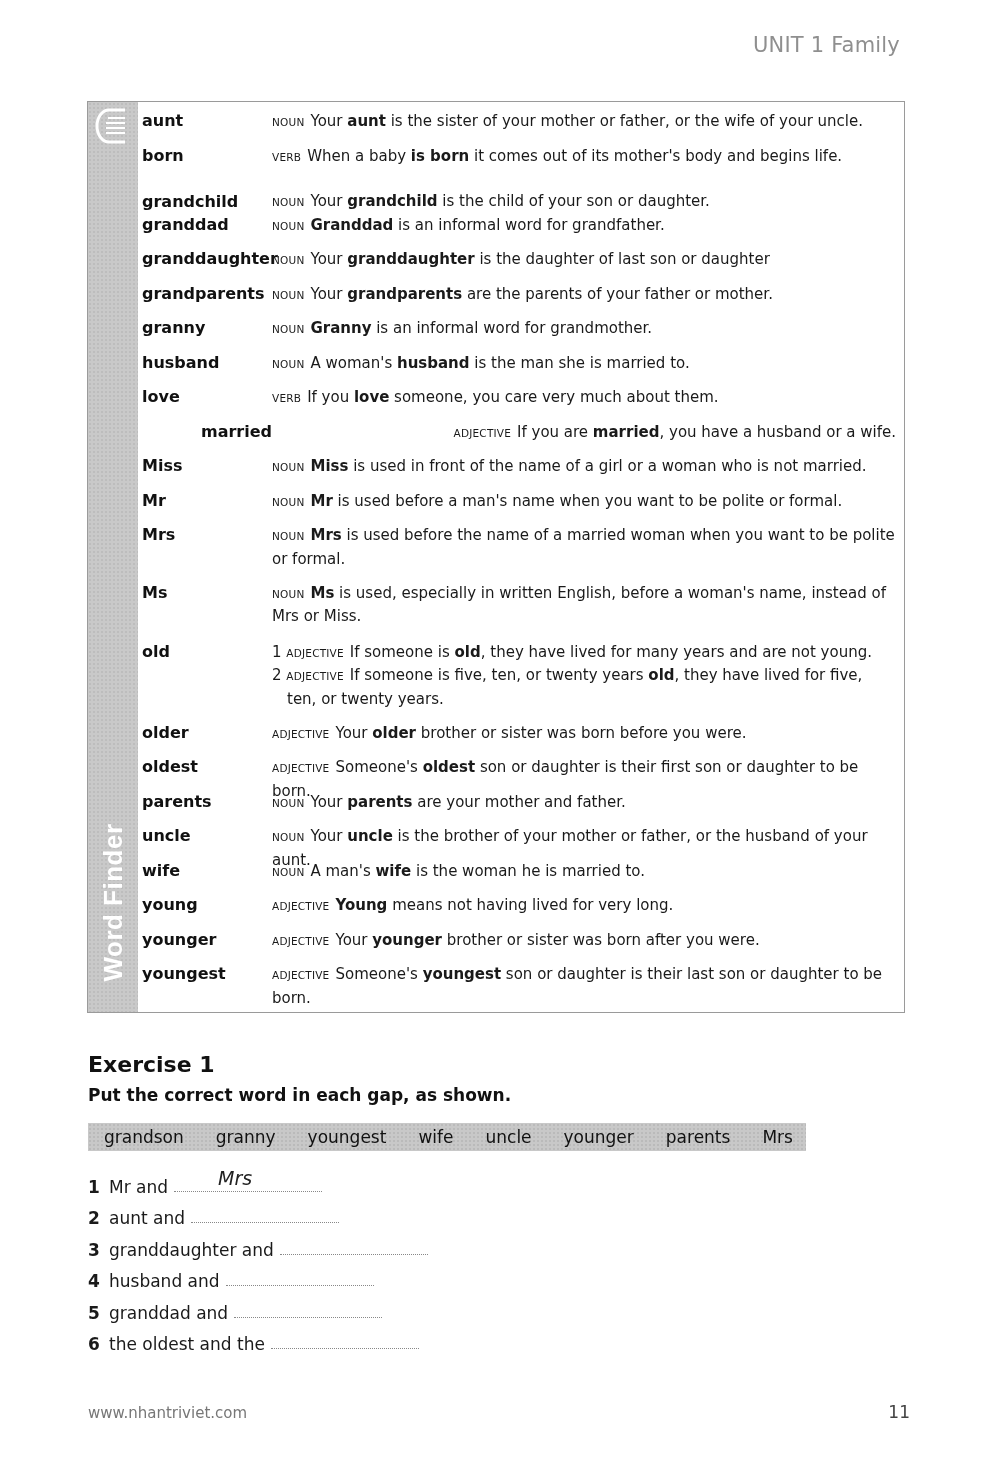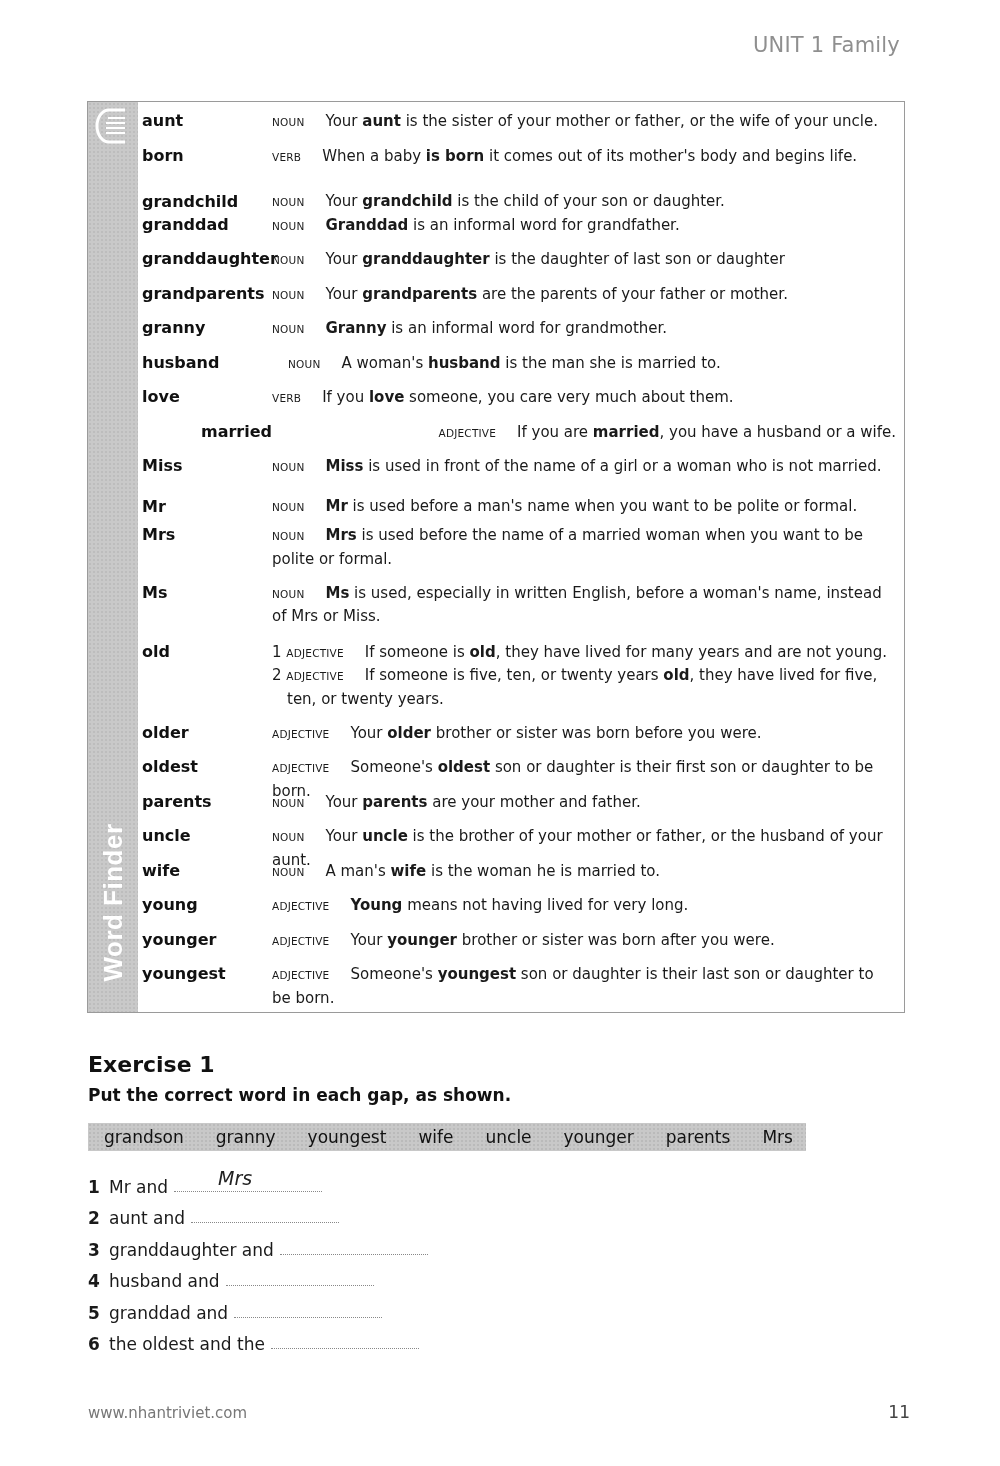--- a/index.html
+++ b/index.html
@@ -31,21 +31,21 @@
     transform: rotate(-90deg); white-space: nowrap;
     color: #ffffff; font-weight: bold; font-size: 26px;
     font-family: "Liberation Sans", sans-serif; letter-spacing: 0.5px;
   }
   .wf-list { position: absolute; left: 54px; top: 8px; right: 8px; }
   .entry { display: flex; font-size: 15px; line-height: 22.5px; }
   .headword { width: 130px; flex: none; font-weight: bold; font-size: 16px; color: #111; }
   .def { flex: 1; color: #1a1a1a; }
   .sense { display: block; }
   .sense.indent { padding-left: 15px; text-indent: -15px; }
-  .pos { font-size: 10.5px; text-transform: uppercase; letter-spacing: 0.2px; margin-right: 21px; }
+  .pos { font-size: 10.5px; text-transform: uppercase; letter-spacing: 0.2px; margin-right: 6px; }
   .def b { font-weight: bold; }
 
   .ex-title { position: absolute; left: 88px; top: 1052px; font-size: 22px; font-weight: bold; color: #111; }
   .ex-instr { position: absolute; left: 88px; top: 1085px; font-size: 17px; font-weight: bold; color: #111; }
   .word-bank {
     position: absolute; left: 88px; top: 1123px; width: 718px; height: 28px;
     background: #c8c8c8;
     background-image: radial-gradient(#bababa 1px, transparent 1px);
     background-size: 4px 4px;
     display: flex; align-items: center; font-size: 17px; color: #111;
@@ -120,21 +120,21 @@
         <div class="def">
           <span class="sense"><span class="pos">noun</span><span>Your </span><b>grandparents</b><span> are the parents of your father or mother.</span></span>
         </div>
       </div>
       <div class="entry" style="height: 34.5px;">
         <div class="headword">granny</div>
         <div class="def">
           <span class="sense"><span class="pos">noun</span><b>Granny</b><span> is an informal word for grandmother.</span></span>
         </div>
       </div>
-      <div class="entry" style="height: 34.5px; gap: 16px;">
+      <div class="entry" style="height: 34.5px;">
         <div class="headword">husband</div>
         <div class="def">
           <span class="sense"><span class="pos">noun</span><span>A woman's </span><b>husband</b><span> is the man she is married to.</span></span>
         </div>
       </div>
       <div class="entry" style="height: 34.5px;">
         <div class="headword">love</div>
         <div class="def">
           <span class="sense"><span class="pos">verb</span><span>If you </span><b>love</b><span> someone, you care very much about them.</span></span>
         </div>
@@ -144,21 +144,21 @@
         <div class="def">
           <span class="sense"><span class="pos">adjective</span><span>If you are </span><b>married</b><span>, you have a husband or a wife.</span></span>
         </div>
       </div>
       <div class="entry" style="height: 34.5px;">
         <div class="headword">Miss</div>
         <div class="def">
           <span class="sense"><span class="pos">noun</span><b>Miss</b><span> is used in front of the name of a girl or a woman who is not married.</span></span>
         </div>
       </div>
-      <div class="entry" style="height: 34.5px; align-items: center;">
+      <div class="entry" style="height: 34.5px;">
         <div class="headword">Mr</div>
         <div class="def">
           <span class="sense"><span class="pos">noun</span><b>Mr</b><span> is used before a man's name when you want to be polite or formal.</span></span>
         </div>
       </div>
       <div class="entry" style="height: 57.5px;">
         <div class="headword">Mrs</div>
         <div class="def">
           <span class="sense"><span class="pos">noun</span><b>Mrs</b><span> is used before the name of a married woman when you want to be polite or formal.</span></span>
         </div>

